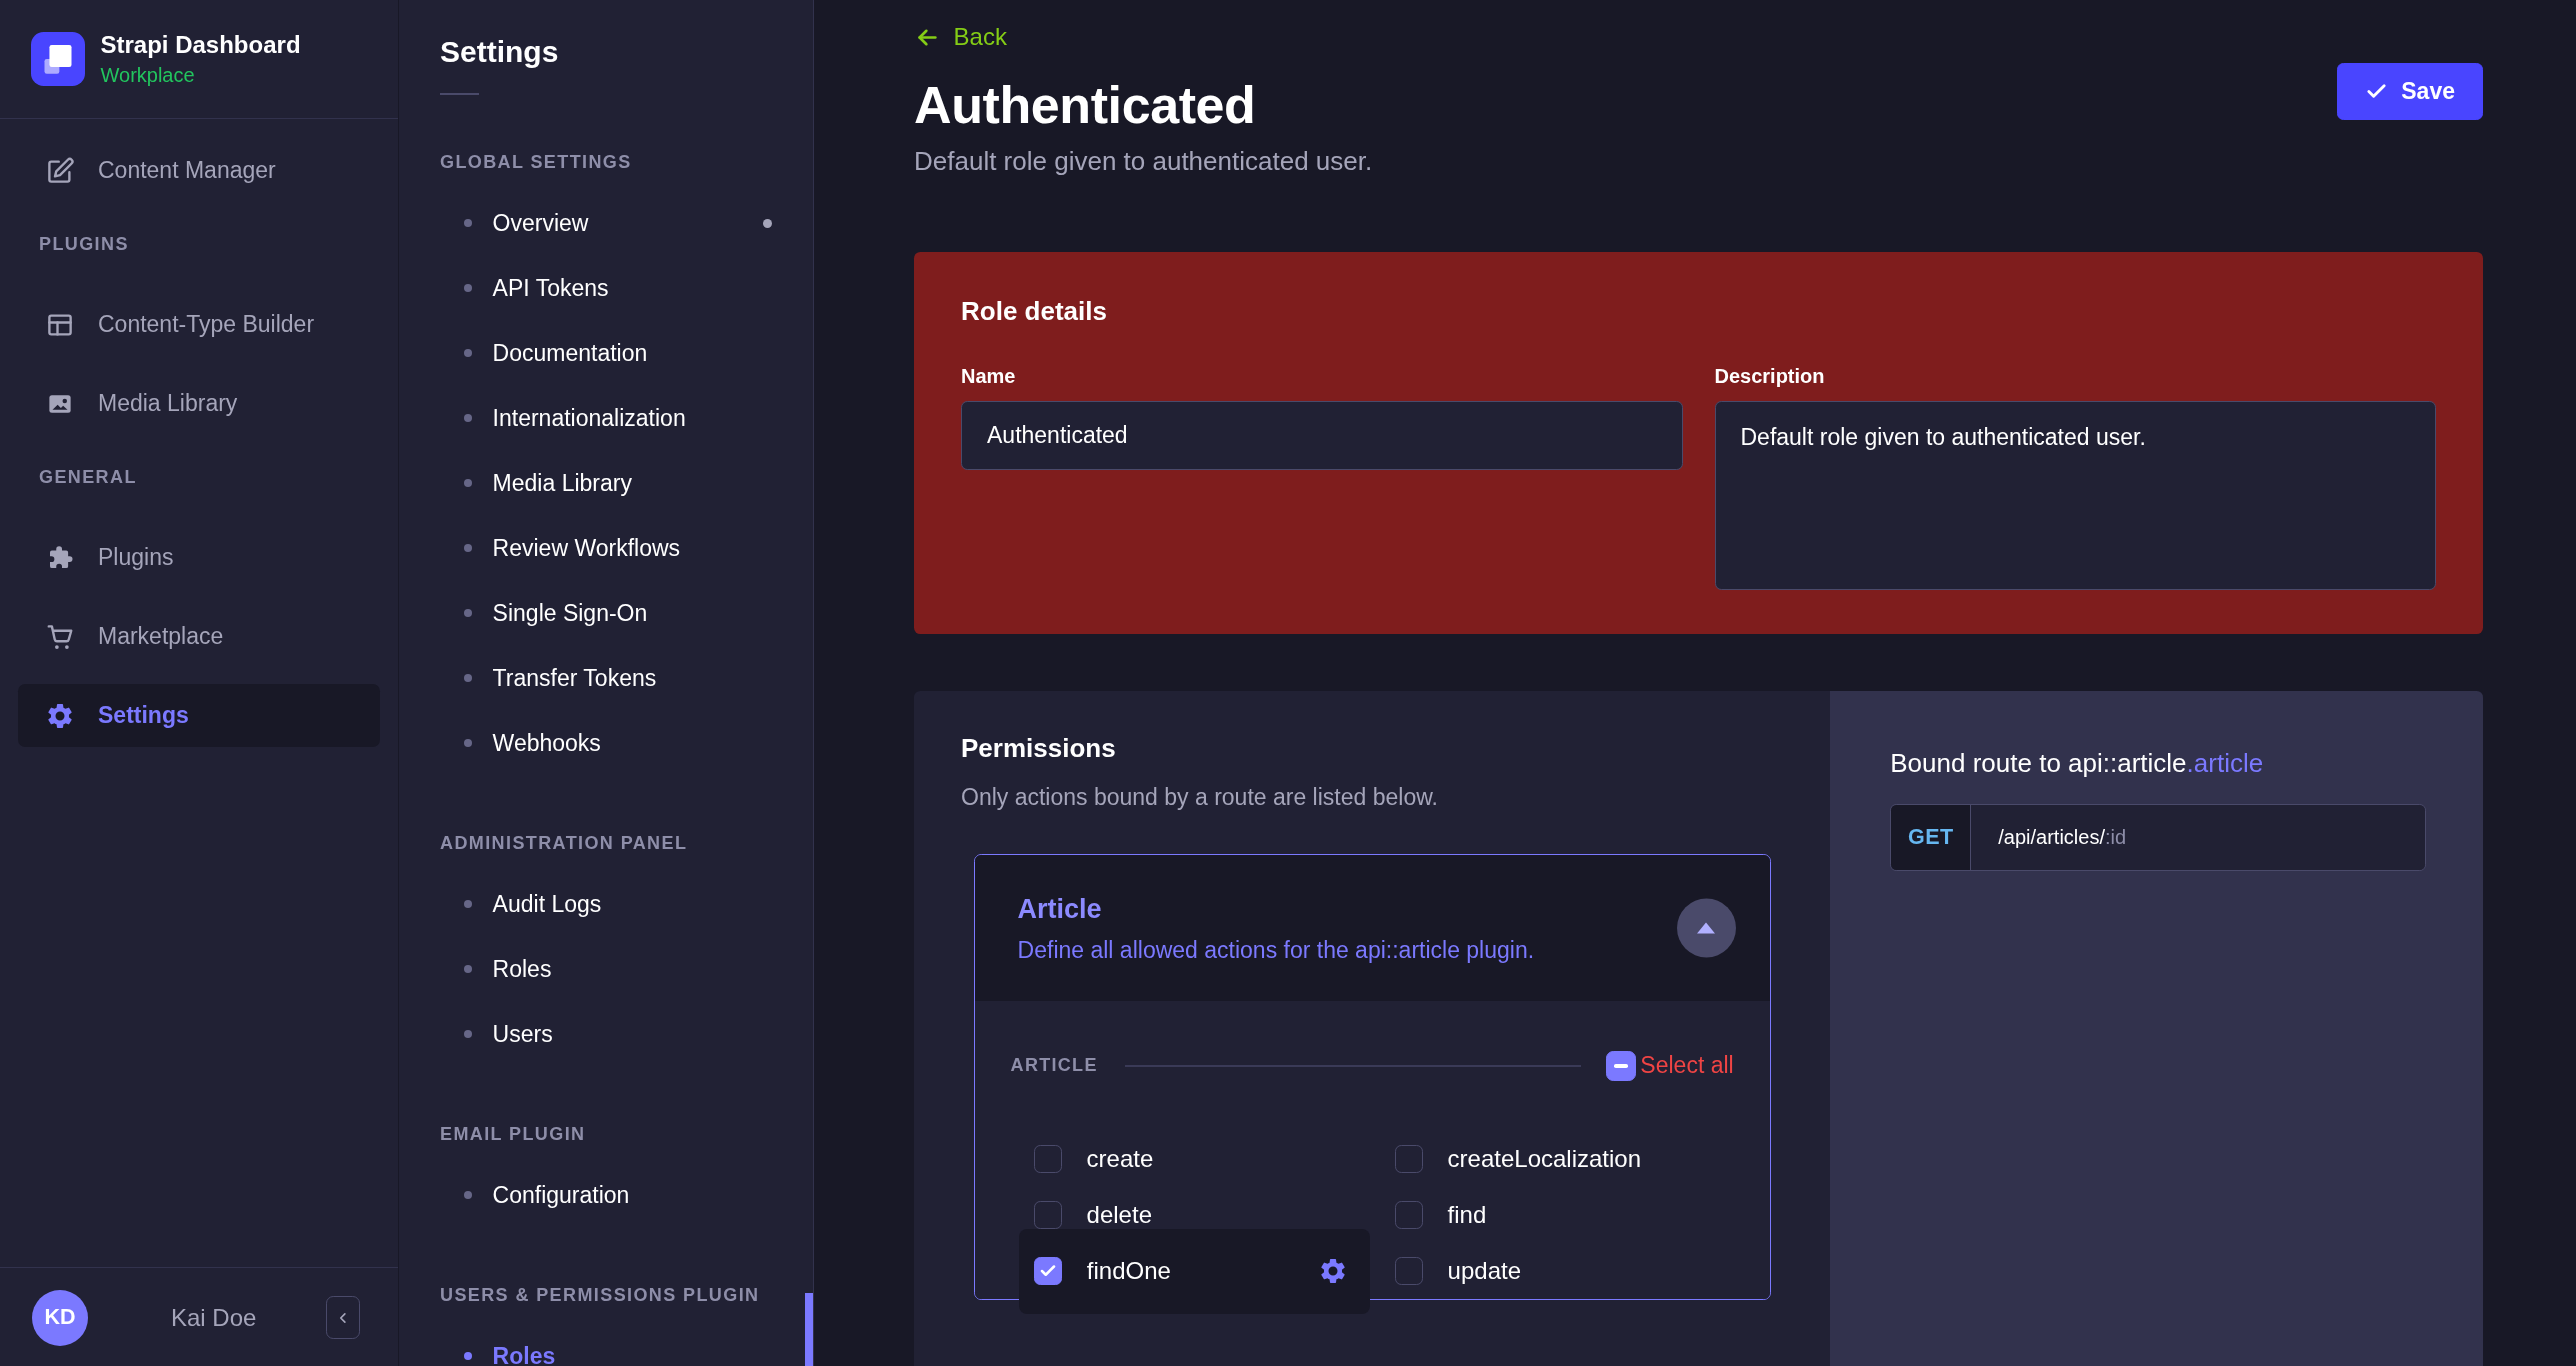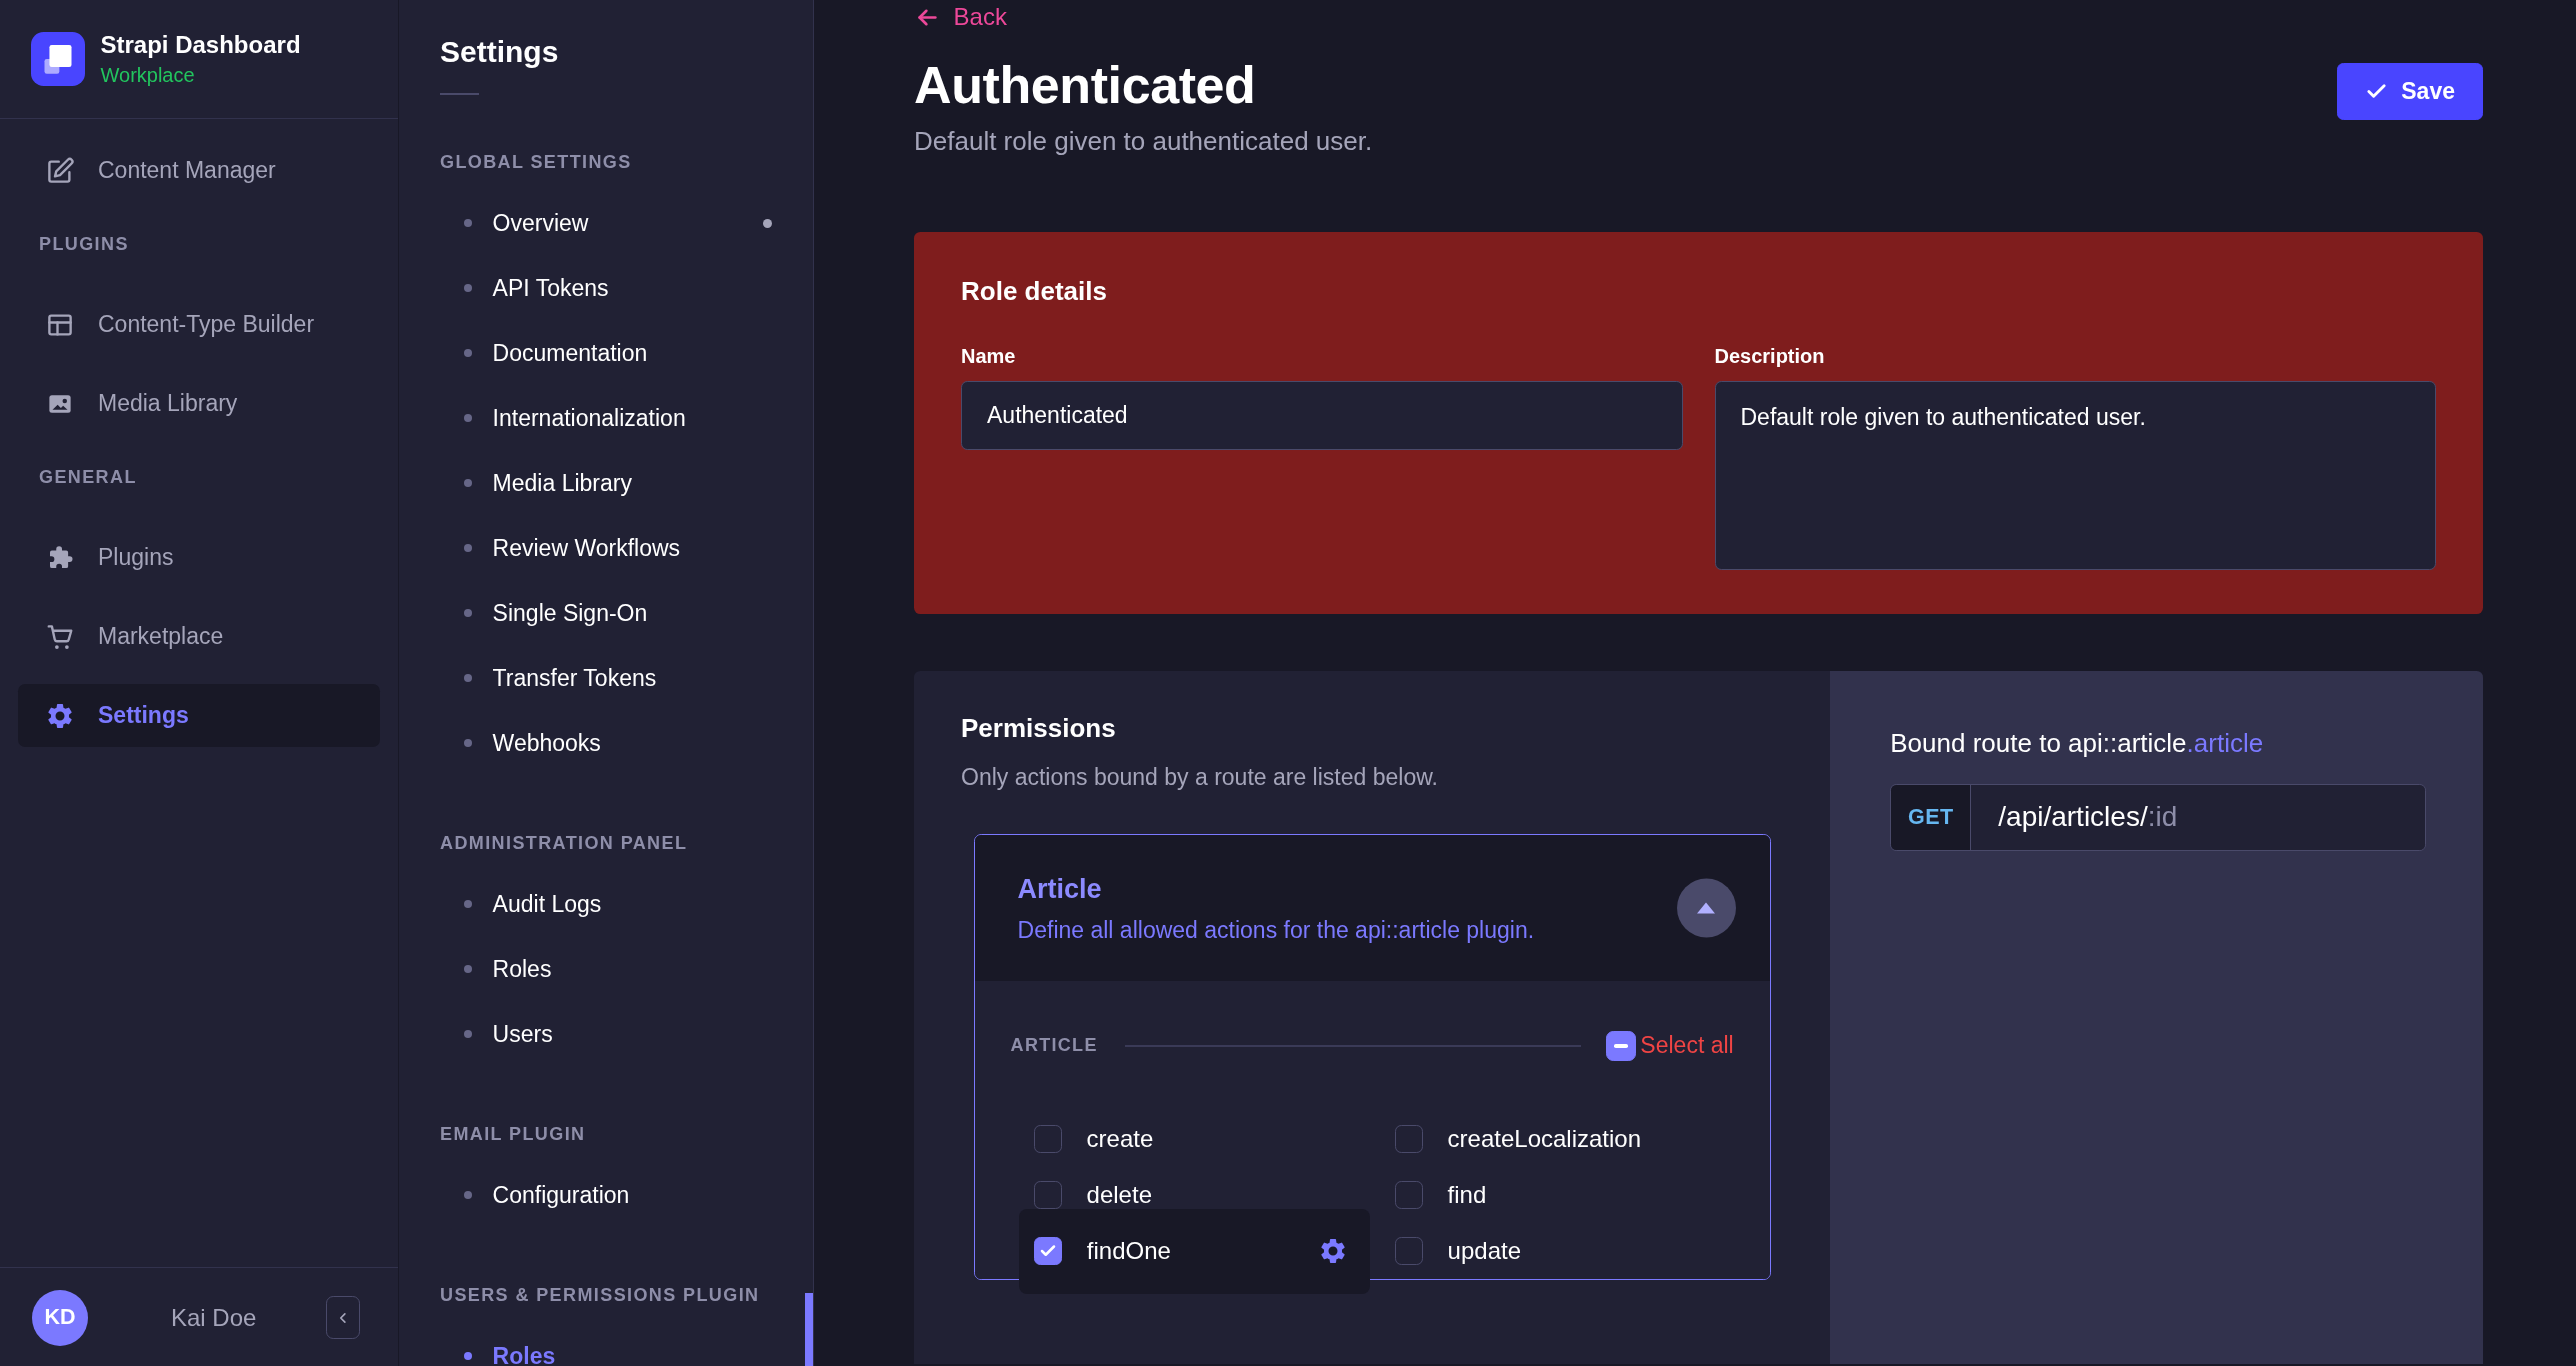--- a/index.html
+++ b/index.html
@@ -80,22 +80,22 @@
   .sn-bullet { width: 8px; height: 8px; border-radius: 50%; background: #666687; margin-left: 65px; flex: none; }
   .sn-label { margin-left: 20.6px; font-size: 23px; color: #ffffff; }
   .sn-item.active .sn-bullet { background: #7b79ff; }
   .sn-item.active .sn-label { color: #7b79ff; font-weight: 600; }
   .notif-dot { position: absolute; right: 41px; width: 9px; height: 9px; border-radius: 50%; background: #a5a5ba; }
   .active-bar { position: absolute; right: 0; bottom: 0; width: 8px; height: 74px; background: #7b79ff; }
 
   
   .main { flex: 1; height: 100%; background: #181826; padding: 0 93px 0 100px; position: relative; overflow: hidden; }
   .back {
-    display: inline-flex; align-items: center; margin-top: 0; height: 34px;
-    color: #ec4899; font-size: 24px; cursor: pointer; text-decoration: none;
+    display: inline-flex; align-items: center; margin-top: 20px; height: 34px;
+    color: #84cc16; font-size: 24px; cursor: pointer; text-decoration: none;
   }
   .back svg { width: 27px; height: 27px; margin-right: 12.6px; }
   .page-title { margin-top: 21.5px; font-size: 52px; font-weight: 700; letter-spacing: -0.4px; line-height: 59px; }
   .page-sub { margin-top: 10.8px; font-size: 26px; color: #a5a5ba; line-height: 32px; }
   .save-btn {
     position: absolute; top: 63px; right: 93px; height: 57px; padding: 0 27px;
     background: #4945ff; border: 0.9px solid #4945ff; border-radius: 6.3px;
     color: #ffffff; font-size: 23px; font-weight: 600; font-family: "Liberation Sans", sans-serif;
     display: flex; align-items: center; cursor: pointer;
   }
@@ -163,21 +163,21 @@
   
   .perm-right { width: 41.6%; background: #32324d; padding: 56px 57px 0 60px; }
   .br-title { font-size: 26px; font-weight: 400; line-height: 32px; }
   .br-accent { color: #7b79ff; }
   .route-box { margin-top: 25px; display: flex; height: 67px; border: 0.9px solid #4a4a6a; border-radius: 6.3px; overflow: hidden; }
   .method-badge {
     width: 80px; background: #181826; border-right: 0.9px solid #4a4a6a;
     display: flex; align-items: center; justify-content: center;
     color: #66b7f1; font-size: 21.5px; font-weight: 700; letter-spacing: 0.4px; flex: none;
   }
-  .route-path { flex: 1; background: #212134; display: flex; align-items: center; padding-left: 27px; font-size: 28px; }
+  .route-path { flex: 1; background: #212134; display: flex; align-items: center; padding-left: 27px; font-size: 20px; }
   .route-param { color: #8e8ea9; }
 </style>
 </head>
 <body>
 
 <div class="app">
 
   <aside class="sidebar">
     <div class="brand">
       <div class="logo">

